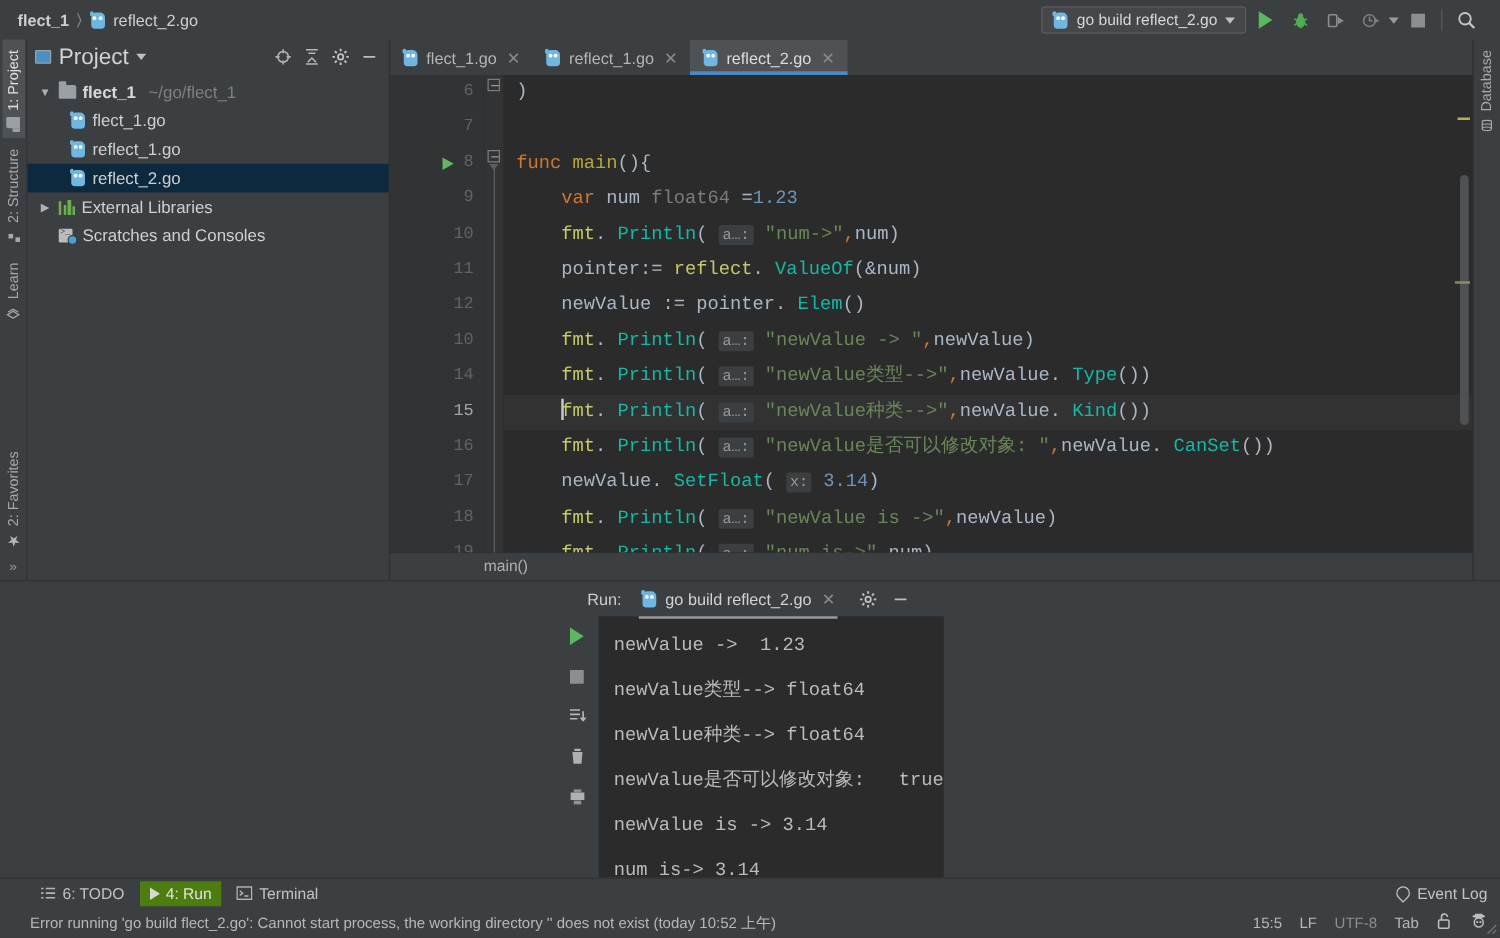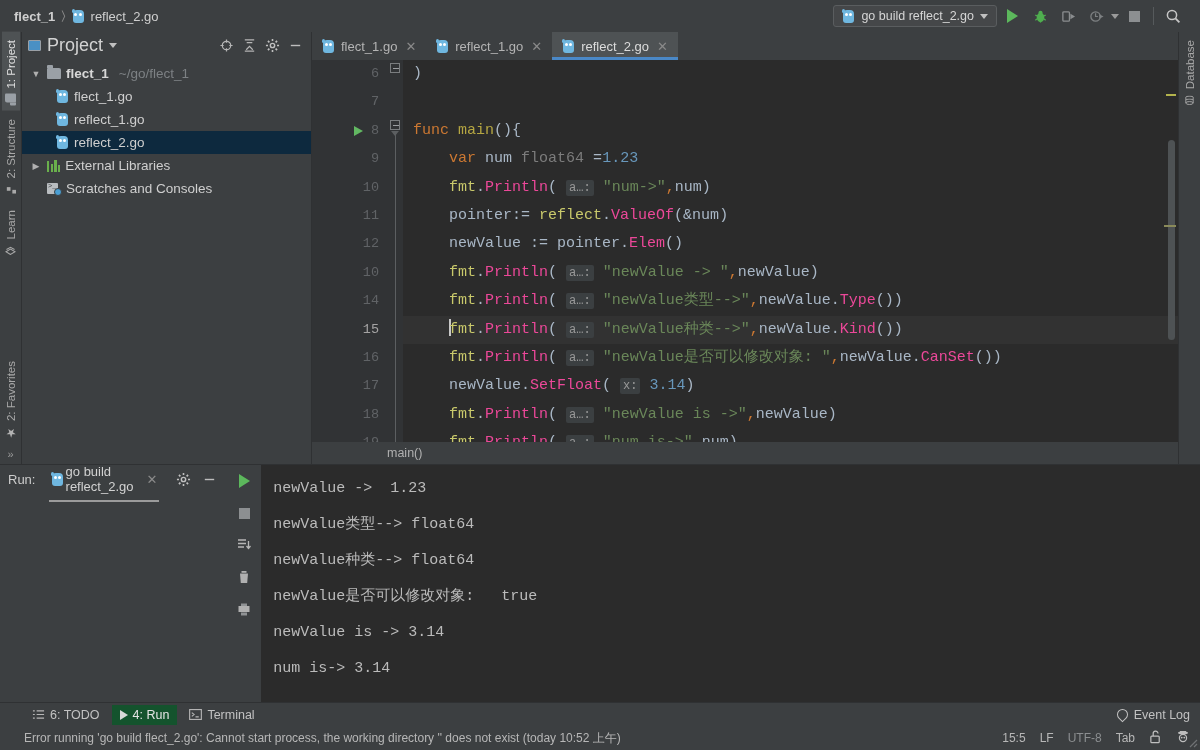--- a/index.html
+++ b/index.html
@@ -106,52 +106,52 @@
   .cl-row{height:28.4px;line-height:28.4px;white-space:pre;padding-left:10px;}
   .cl-row.cur{background:#323232;}
   .caret-bar{display:inline-block;width:1.5px;height:17px;background:#c8c8c8;vertical-align:-3px;
              margin-right:-1.5px;}
   .kw{color:#cc7832;}
   .id{color:#a9b7c6;}
   .typ{color:#7c7c7c;}
   .num{color:#6897bb;}
   .str{color:#6a8759;}
   .fn{color:#b5a642;}
-  .mth{color:#ec4899;}
+  .mth{color:#14b8a6;margin-left:9px;}
   .pkg{color:#c9c96b;}
   .punc{color:#a9b7c6;}
   .param{background:#3b3f41;color:#9a9a9a;font-size:12px;padding:1px 3px;border-radius:2px;}
 
   .edscroll{position:absolute;right:3px;top:80px;width:7px;height:200px;background:#4e5254;border-radius:4px;}
   .markline{position:absolute;right:2px;width:10px;height:2px;background:#7b7b4f;}
 
   .breadbar{height:22px;flex:0 0 22px;background:#3c3f41;display:flex;align-items:center;
             padding-left:75px;font-size:12.5px;color:#b0b0b0;}
 
   
-  .runpanel{height:238px;flex:0 0 238px;background:#3c3f41;display:flex;
-            border-top:1px solid #2f3133;}
+  .runpanel{height:238px;flex:0 0 238px;background:#3c3f41;display:flex;flex-direction:column;
+            border-top:1px solid #2f3133;align-items:center;}
   .run-head{height:28px;flex:0 0 28px;display:flex;align-items:center;gap:10px;padding:0 8px;}
   .run-lbl{font-size:13px;color:#cdcdcd;}
   .run-tab{display:flex;align-items:center;gap:6px;font-size:13px;color:#d2d2d2;position:relative;
            padding:4px 6px;}
   .run-tab:after{content:"";position:absolute;left:4px;right:4px;bottom:-4px;height:2px;background:#9b9b9b;}
   .run-head-right{margin-left:auto;display:flex;align-items:center;gap:6px;}
   .run-body{flex:1 1 auto;display:flex;min-height:0;}
   .console-strip{width:34px;flex:0 0 34px;background:#3c3f41;display:flex;flex-direction:column;
                  align-items:center;padding-top:6px;gap:12px;}
   .console{flex:1 1 auto;background:#2b2b2b;padding:6px 0 0 12px;overflow:hidden;
            font-family:"Liberation Mono",monospace;font-size:15px;color:#bbbbbb;}
   .console .oline{height:36px;line-height:36px;white-space:pre;}
 
   
   .toolstrip{height:24px;flex:0 0 24px;background:#3c3f41;display:flex;align-items:center;
              padding-left:24px;gap:4px;border-top:1px solid #2f3133;}
   .tsbtn{display:flex;align-items:center;gap:5px;height:20px;padding:0 8px;font-size:12.5px;color:#c2c2c2;}
-  .tsbtn.active{background:#14532d;color:#e4e4e4;}
+  .tsbtn.active{background:#4d7c0f;color:#e4e4e4;}
   .ts-right{margin-left:auto;display:flex;align-items:center;gap:6px;padding-right:10px;font-size:12.5px;color:#c2c2c2;}
 
   .statusbar{height:24px;flex:0 0 24px;background:#3c3f41;display:flex;align-items:center;
              padding-left:24px;font-size:12px;color:#b7b7b7;}
   .status-right{margin-left:auto;display:flex;align-items:center;gap:14px;padding-right:10px;}
   .status-right .dim{color:#8b8e90;}
 
   .lamp{width:11px;height:11px;border:1.5px solid #c2c2c2;border-radius:50% 50% 50% 0;transform:rotate(-45deg);}
   .corner-grip{position:absolute;right:2px;bottom:2px;width:12px;height:12px;}
 </style>

